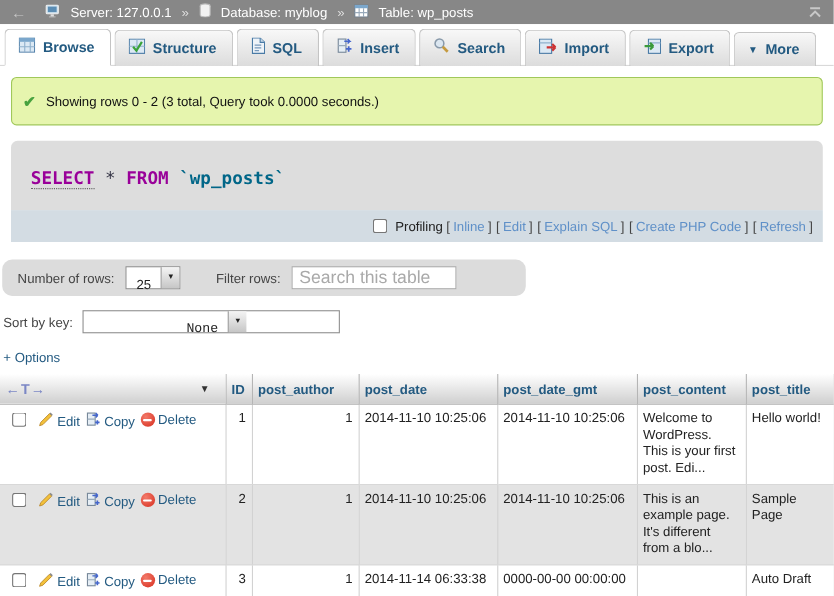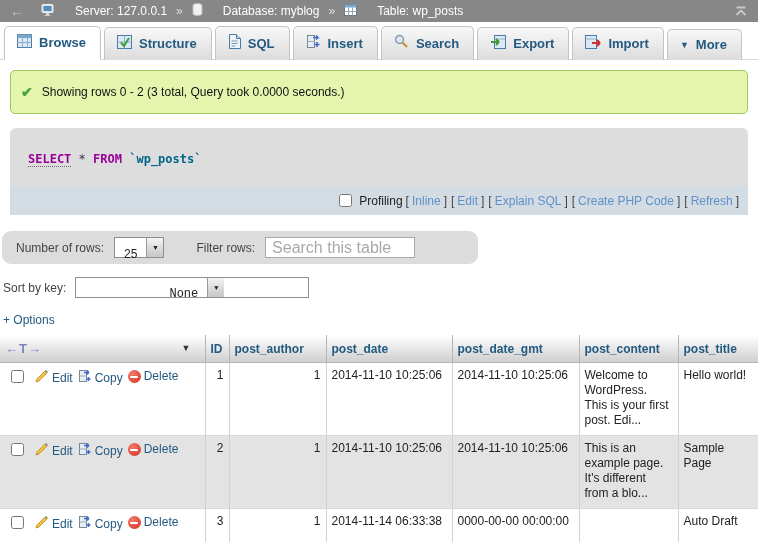--- a/index.html
+++ b/index.html
@@ -4,42 +4,42 @@
 <style>
   * { box-sizing: border-box; }
   html,body { margin:0; padding:0; }
   body {
     width:758px; height:542px; overflow:hidden; background:#fff;
     font-family:"Liberation Sans", sans-serif; font-size:12px; color:#222;
   }
   
   .topbar { height:22px; background:#878787; color:#fff; display:flex; align-items:center; padding:0 10px; gap:7px; }
   .topbar .back { color:#c9c9c9; font-size:14px; margin-right:10px; cursor:pointer; }
-  .crumb { display:flex; align-items:center; gap:20px; }
+  .crumb { display:flex; align-items:center; gap:9px; }
   .crumb-sep { color:#dedede; margin:0 2px; }
   .collapse-btn { margin-left:auto; cursor:pointer; display:flex; align-items:center; }
   
   .tabbar { display:flex; align-items:flex-end; padding:4px 0 0 4px; background:#fff; border-bottom:1px solid #d9d9d9; height:38px; }
   .tab {
     display:flex; align-items:center; gap:7px; padding:7px 14px 8px 12px; margin-right:3px;
     border:1px solid #c4c4c4; border-bottom:none; border-radius:5px 5px 0 0;
     background:linear-gradient(#f8f8f8,#dcdcdc); color:#235a81; font-weight:bold; font-size:13px;
     cursor:pointer; white-space:nowrap; margin-bottom:-1px;
   }
   .tab.active { background:#fff; border-bottom:1px solid #fff; }
   .more-caret { color:#235a81; font-size:9px; }
   
   .msgbox {
     margin:10px 10px 0 10px; height:44px; display:flex; align-items:center; gap:9px; padding:0 10px;
     background:#e6f5ae; border:1px solid #a0c85a; border-radius:5px; color:#111;
   }
   .check { color:#48a23f; font-size:14px; font-weight:bold; }
   
   .sqlbox { margin:14px 10px 0 10px; background:#dddddd; border-radius:6px 6px 0 0; padding:24px 20px 20px 18px; }
-  .sqlcode { font-family:"DejaVu Sans Mono","Liberation Mono",monospace; font-size:12px; color:#333; }
+  .sqlcode { font-family:"DejaVu Sans Mono","Liberation Mono",monospace; font-size:16px; color:#333; }
   .kw { color:#990099; font-weight:bold; }
   .kw.dotted { border-bottom:1px dotted #666; }
   .ident { color:#006688; font-weight:bold; }
   .star { color:#334; }
   
   .tools { margin:0 10px; background:#d3dce3; padding:5px 8px; text-align:right; color:#222; display:flex; justify-content:flex-end; align-items:center; gap:2px; }
   .tools label { display:flex; align-items:center; gap:4px; }
   .tools .br { color:#444; margin:0 1px; }
   .tools a { color:#5f90c8; text-decoration:none; cursor:pointer; }
   
@@ -158,33 +158,33 @@
   </div>
   <div class="tab">
     <span><svg width="15" height="15" viewBox="0 0 15 15">
           <circle cx="5.5" cy="5.5" r="4" fill="#dbe6f0" stroke="#8899aa" stroke-width="1.4"></circle>
           <line x1="8.5" y1="8.5" x2="13" y2="13" stroke="#c59a3f" stroke-width="2.4"></line>
         </svg></span>
     <span>Search</span>
   </div>
   <div class="tab">
     <span><svg width="16" height="14" viewBox="0 0 16 14">
+          <rect x="0.5" y="0.5" width="11" height="13" fill="#dce9f4" stroke="#4a7ba6"></rect>
+          <line x1="0.5" y1="4" x2="11.5" y2="4" stroke="#8fb0cc"></line>
+          <path d="M7 8 h8 M15 8 l-3 -3 M15 8 l-3 3" stroke="#cc3333" stroke-width="2" fill="none"></path>
+        </svg></span>
+    <span>Import</span>
+  </div>
+  <div class="tab">
+    <span><svg width="16" height="14" viewBox="0 0 16 14">
           <rect x="4.5" y="0.5" width="11" height="13" fill="#dce9f4" stroke="#4a7ba6"></rect>
           <line x1="4.5" y1="4" x2="15.5" y2="4" stroke="#8fb0cc"></line>
           <path d="M1 7 h8 M9 7 l-3 -3 M9 7 l-3 3" stroke="#3a9a3a" stroke-width="2" fill="none"></path>
         </svg></span>
     <span>Export</span>
-  </div>
-  <div class="tab">
-    <span><svg width="16" height="14" viewBox="0 0 16 14">
-          <rect x="0.5" y="0.5" width="11" height="13" fill="#dce9f4" stroke="#4a7ba6"></rect>
-          <line x1="0.5" y1="4" x2="11.5" y2="4" stroke="#8fb0cc"></line>
-          <path d="M7 8 h8 M15 8 l-3 -3 M15 8 l-3 3" stroke="#cc3333" stroke-width="2" fill="none"></path>
-        </svg></span>
-    <span>Import</span>
   </div>
   <div class="tab">
     <span class="more-caret">▼</span>
     <span>More</span>
   </div>
 </div>
 
 <div class="msgbox">
   <span class="check">✔</span>
   <span>Showing rows 0 - 2 (3 total, Query took 0.0000 seconds.)</span>

